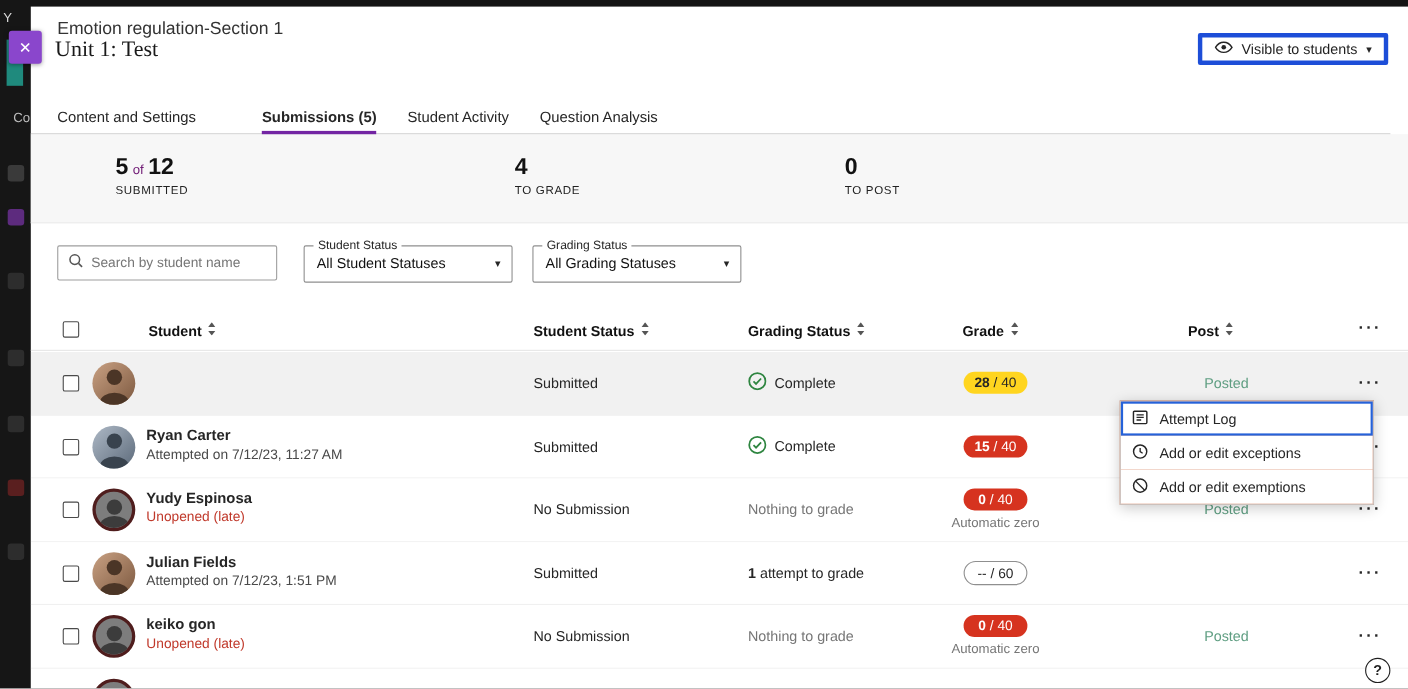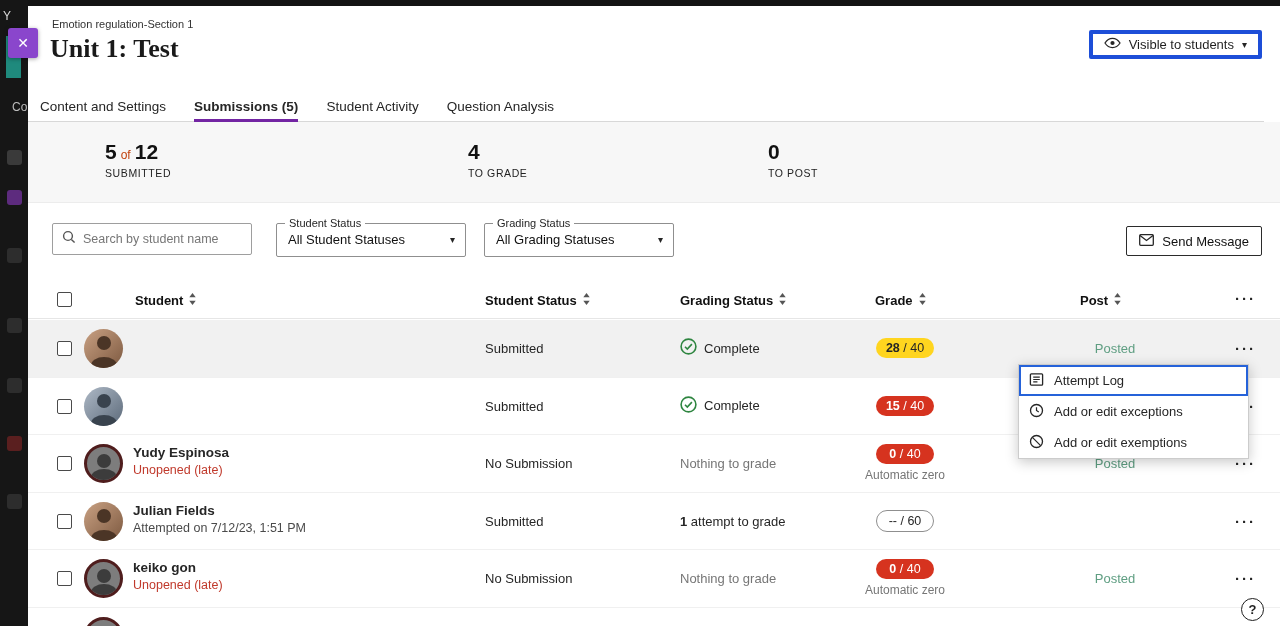--- a/index.html
+++ b/index.html
@@ -21,37 +21,37 @@
   .sidebar{position:absolute;left:0;top:0;bottom:0;width:28px;background:#161616;z-index:3;}
   .frag{position:absolute;color:#d9d9d9;font-size:12px;z-index:4;}
   .frag-y{left:3px;top:9px;}
   .frag-co{left:12px;top:100px;color:#bdbdbd;}
   .sb-block{position:absolute;left:7px;width:15px;height:15px;border-radius:3px;background:#2d2d2d;z-index:4;}
   .teal-frag{position:absolute;left:6px;top:36px;width:15px;height:42px;background:#1f8a7d;z-index:4;}
   .close-btn{position:absolute;left:8px;top:28px;width:30px;height:30px;background:var(--close-purple);color:#fff;z-index:6;border-radius:3px;display:flex;align-items:center;justify-content:center;font-size:14px;box-shadow:0 1px 4px rgba(0,0,0,.35);cursor:pointer;}
   .main{position:absolute;left:28px;top:6px;right:0;bottom:0;background:#fff;z-index:2;border-top-left-radius:6px;}
 
   
-  .breadcrumb{position:absolute;left:52px;top:18px;font-size:11px;color:#333;z-index:5;}
-  .page-title{position:absolute;left:50px;top:34px;font-family:"Liberation Serif",serif;font-size:26px;color:#1a1a1a;z-index:5;font-weight:bold;}
+  .breadcrumb{position:absolute;left:52px;top:18px;font-size:16px;color:#333;z-index:5;}
+  .page-title{position:absolute;left:50px;top:34px;font-family:"Liberation Serif",serif;font-size:20px;color:#1a1a1a;z-index:5;}
   .vis-btn{position:absolute;right:18px;top:30px;height:29px;border:4px solid #1d4ed8;border-radius:2px;background:#fff;display:flex;align-items:center;gap:8px;padding:0 11px;font-size:13px;color:#1f1f1f;z-index:5;cursor:pointer;}
   .caret{font-size:10px;color:#262626;}
 
   
-  .tabbar{position:absolute;left:28px;right:16px;top:91px;height:31px;border-bottom:1px solid #d8d8d8;display:flex;gap:28px;padding-left:12px;z-index:5;}
+  .tabbar{position:absolute;left:28px;right:16px;top:91px;height:31px;border-bottom:1px solid #d8d8d8;display:flex;gap:28px;padding-left:24px;z-index:5;}
   .tab{position:relative;font-size:13.5px;color:#262626;display:flex;align-items:center;cursor:pointer;}
-  .tab.active{font-weight:700;}
+  .tab.active{font-weight:700;margin-left:32px;}
   .tab.active::after{content:"";position:absolute;left:0;right:0;bottom:-1px;height:3px;background:var(--accent-purple);}
 
   
   .stats{position:absolute;left:28px;right:0;top:122px;height:81px;background:#f7f7f7;border-bottom:1px solid #ececec;z-index:4;}
   .stat{position:absolute;top:18px;display:flex;flex-direction:column;align-items:flex-start;}
   .stat-line{display:flex;align-items:baseline;}
   .stat-num{font-size:21px;font-weight:700;color:#111;}
-  .stat-of{font-size:12px;color:#c2410c;margin:0 4px;}
+  .stat-of{font-size:12px;color:#701a75;margin:0 4px;}
   .stat-label{font-size:10.5px;color:#222;letter-spacing:.6px;margin-top:3px;}
 
   
   .searchbox{position:absolute;left:52px;top:223px;width:200px;height:32px;border:1px solid #9e9e9e;border-radius:2px;background:#fff;display:flex;align-items:center;padding-left:9px;z-index:5;}
   .searchbox input{border:0;outline:0;font-size:12.5px;color:#333;margin-left:7px;width:160px;font-family:"Liberation Sans",sans-serif;background:transparent;}
   .searchbox input::placeholder{color:#767676;}
   .select{position:absolute;top:223px;height:34px;border:1px solid #8f8f8f;border-radius:2px;background:#fff;z-index:5;cursor:pointer;}
   .select .flabel{position:absolute;top:-7px;left:8px;background:#fff;padding:0 4px;font-size:11px;color:#262626;}
   .select .val{line-height:32px;padding-left:11px;font-size:13px;color:#111;}
   .select .caret{position:absolute;right:10px;top:10px;}
@@ -186,27 +186,20 @@
     <div class="val">All Student Statuses</div>
     <span class="caret">▾</span>
   </div>
 
   <div class="select sel-grading">
     <span class="flabel">Grading Status</span>
     <div class="val">All Grading Statuses</div>
     <span class="caret">▾</span>
   </div>
 
-  <div class="sendmsg">
-    <span><svg width="15" height="12" viewBox="0 0 15 12">
-          <rect x="0.7" y="0.7" width="13.6" height="10.6" rx="1" fill="none" stroke="#262626" stroke-width="1.3"></rect>
-          <path d="M1 1.5l6.5 5 6.5-5" fill="none" stroke="#262626" stroke-width="1.3"></path>
-        </svg></span>
-    <span>Send Message</span>
-  </div>
 
   <div class="thead" id="thead">
     <span class="cbox"></span>
     <span class="dots" style="position:absolute;right:24px;">···</span>
   <span class="th" style="left:107px">Student <span><svg width="9" height="12" viewBox="0 0 9 12">
             <path d="M4.5 0l3.2 4.2H1.3z" fill="#555"></path>
             <path d="M4.5 12L1.3 7.8h6.4z" fill="#555"></path>
           </svg></span></span>
       <span class="th" style="left:457px">Student Status <span><svg width="9" height="12" viewBox="0 0 9 12">
             <path d="M4.5 0l3.2 4.2H1.3z" fill="#555"></path>
@@ -238,20 +231,24 @@
             </svg></span>
           <span>Complete</span>
         </span>
     <span class="gradecell"><span class="pill yellow"><b>28</b> / 40</span></span>
     <span class="cell-post">Posted</span>
     <span class="dots">···</span>
   </div>
       <div class="trow">
     <span class="cbox"></span>
     <span class="avatar p1"></span>
+    <span class="nameblock">
+      <div class="sname">Ryan Carter</div>
+      <div class="sdetail">Attempted on 7/12/23, 11:27 AM</div>
+    </span>
     <span class="cell-status">Submitted</span>
     <span class="cell-grading">
           <span><svg width="17" height="17" viewBox="0 0 17 17">
               <circle cx="8.5" cy="8.5" r="7.4" fill="none" stroke="var(--success-green)" stroke-width="1.6"></circle>
               <path d="M5 8.7l2.3 2.3 4.6-4.9" fill="none" stroke="var(--success-green)" stroke-width="1.6"></path>
             </svg></span>
           <span>Complete</span>
         </span>
     <span class="gradecell"><span class="pill red"><b>15</b> / 40</span></span>
     <span class="cell-post"></span>

